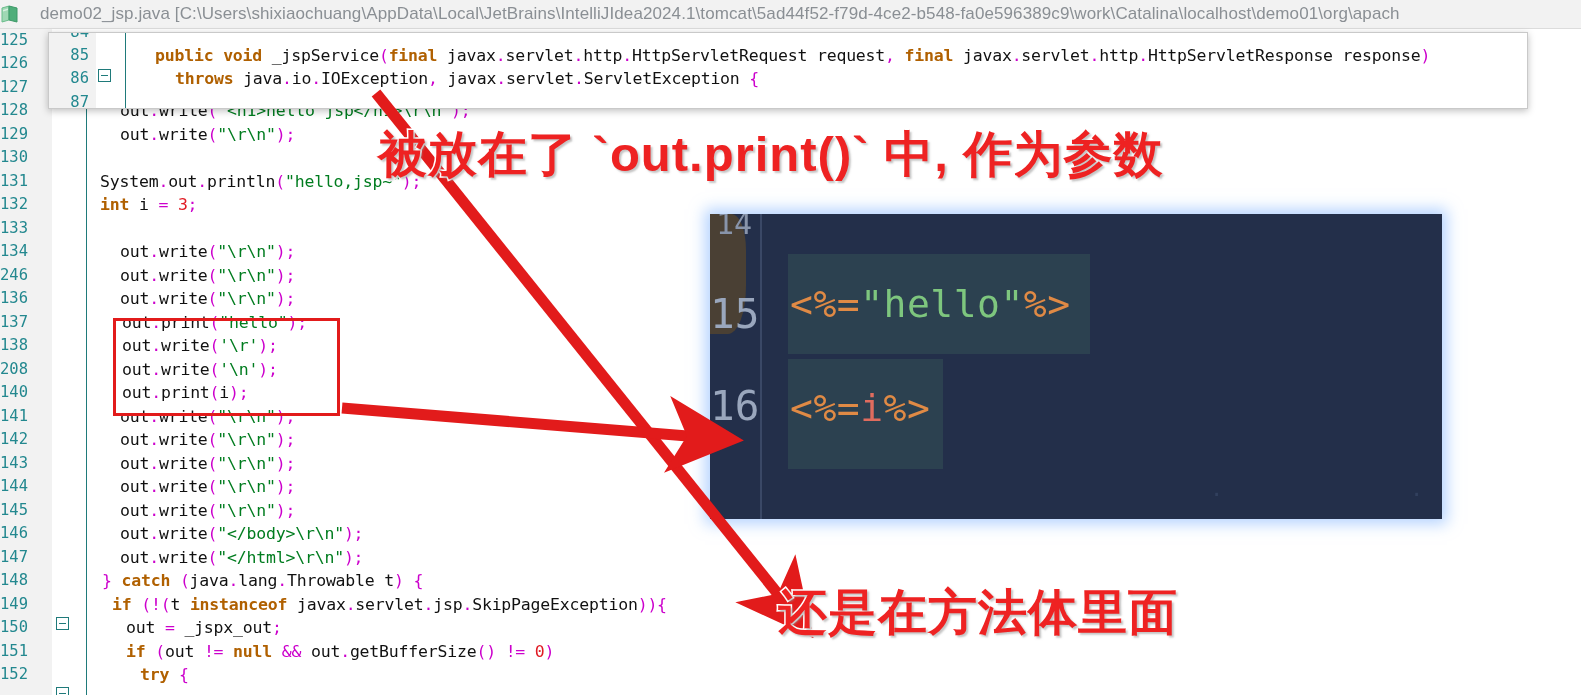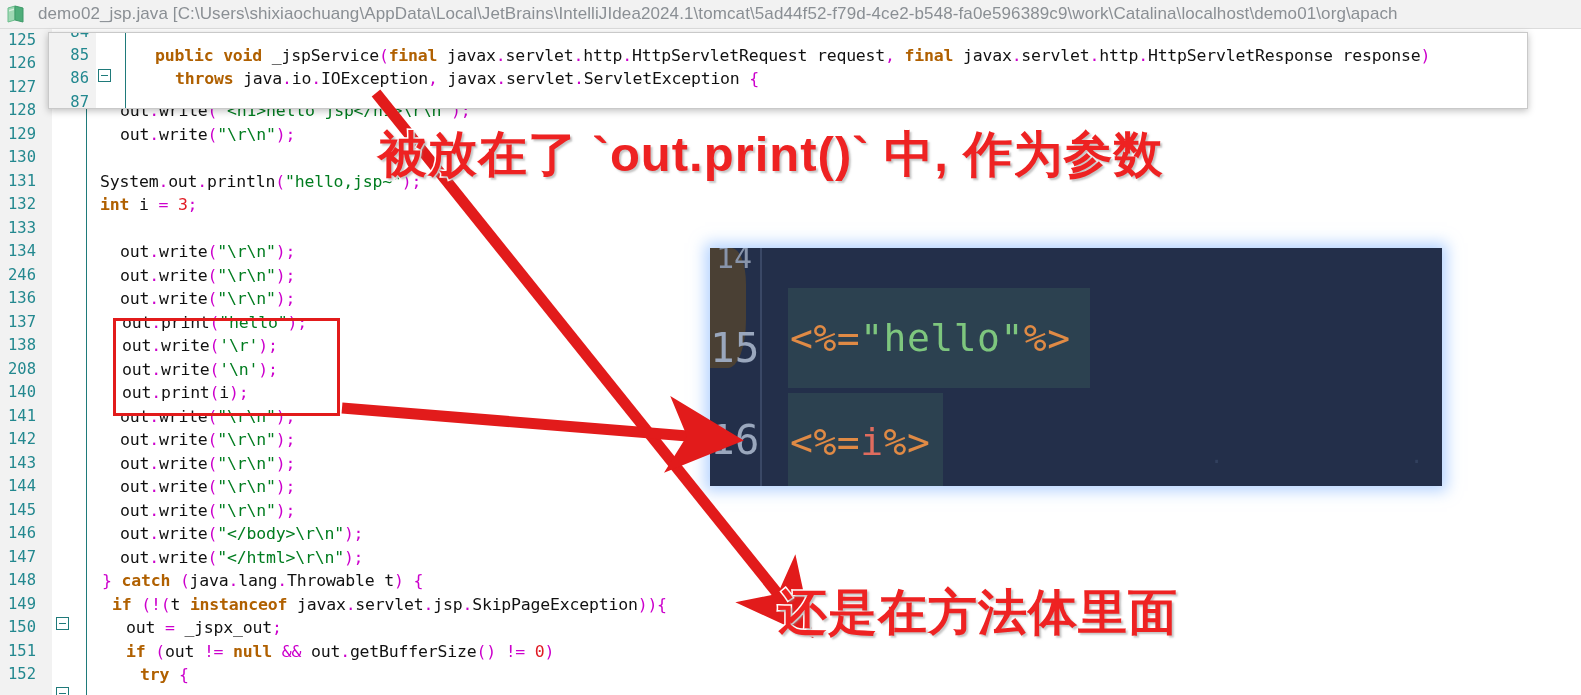--- a/index.html
+++ b/index.html
@@ -5,42 +5,42 @@
   html,body{margin:0;padding:0;}
   body{
     width:1581px;height:695px;overflow:hidden;position:relative;
     background:#ffffff;
     font-family:"DejaVu Sans Mono",monospace;
   }
   
   #titlebar{
     position:absolute;left:0;top:0;width:1581px;height:29px;
     background:#f2f2f2;border-bottom:1px solid #dcdcdc;
-    display:flex;align-items:center;gap:12px;padding-left:6px;
+    display:flex;align-items:center;gap:20px;
     box-sizing:border-box;overflow:hidden;
   }
   #app-icon{width:20px;height:20px;flex:none;position:relative;}
   #titlebar .ttl{
     font-family:"Liberation Sans",sans-serif;
     font-size:17px;color:#8a8f94;white-space:nowrap;letter-spacing:.1px;
   }
   
   #editor{
     position:absolute;left:0;top:29px;width:1581px;height:666px;
     background:#ffffff;overflow:hidden;
   }
   #gutter{
     position:absolute;left:0;top:0;width:52px;height:666px;
     background:#f2f2f2;
   }
   #foldstrip{
     position:absolute;left:52px;top:0;width:26px;height:666px;background:#ffffff;
   }
   .lnum{
-    position:absolute;left:0;width:44px;text-align:center;
+    position:absolute;left:0;width:44px;text-align:left;
     font-family:"DejaVu Sans Mono",monospace;font-size:15.5px;color:#23888f;
     line-height:23.4px;
   }
   .codeline{
     position:absolute;left:86px;white-space:pre;
     font-family:"DejaVu Sans Mono",monospace;font-size:16.5px;
     line-height:23.4px;color:#111111;letter-spacing:-0.2px;
   }
   
   #indent-guide{
@@ -88,25 +88,24 @@
   #snippet-fold:after{
     content:"";position:absolute;left:2px;top:4.5px;width:7px;height:1.5px;background:#1f7a7a;
   }
   
   #red-box{
     position:absolute;left:113px;top:318px;width:227px;height:98px;
     border:3px solid #e21b1b;box-sizing:border-box;
   }
   
   #dark-panel{
-    position:absolute;left:710px;top:214px;width:732px;height:238px;
+    position:absolute;left:710px;top:214px;width:732px;height:305px;
     background:#232f4a;
     box-shadow:0 0 14px 5px rgba(120,175,255,.55);
     overflow:hidden;
-    margin-top:34px;
   }
   #dp-blob{
     position:absolute;left:0;top:0;width:36px;height:120px;
     background:#4a4034;border-radius:0 40% 50% 0 / 0 30% 40% 0;
   }
   #dp-gutterline{
     position:absolute;left:50px;top:0;width:2px;height:305px;background:#3a4866;
   }
   .dlnum{
     position:absolute;left:0;width:42px;text-align:right;

